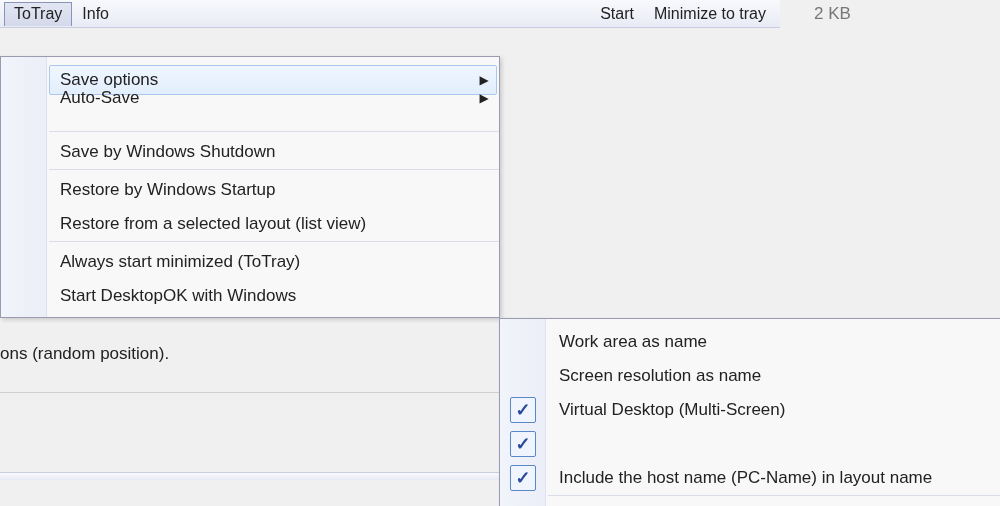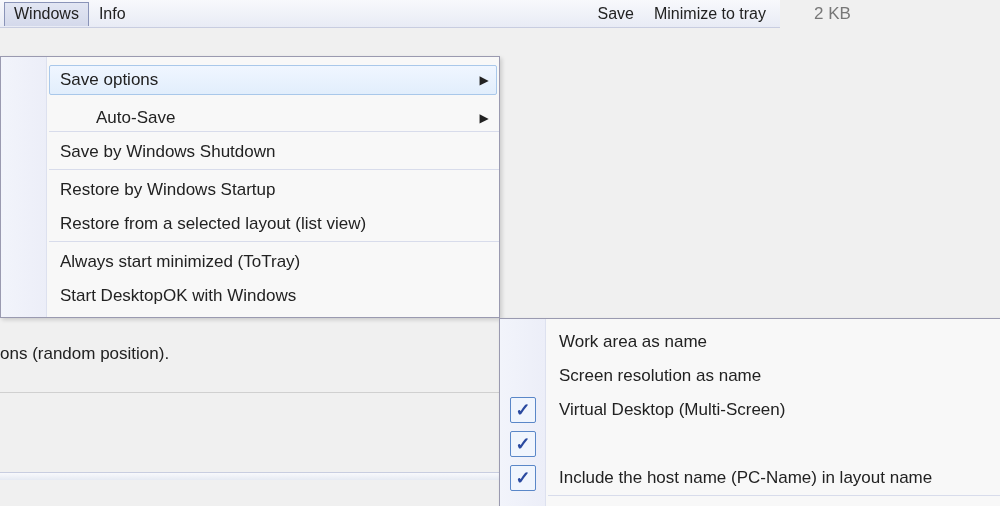--- a/index.html
+++ b/index.html
@@ -157,44 +157,44 @@
       bottom: 0;
       width: 46px;
       background: linear-gradient(to right, #f2f4fb, #eceef8);
       border-right: 1px solid #dde1ef;
     }
   </style>
 </head>
 <body>
 
 <div class="menubar">
-  <div class="menubar-item pressed">Windows</div>
+  <div class="menubar-item pressed">ToTray</div>
   <div class="menubar-item">Info</div>
   <div class="menubar-spacer"></div>
-  <div class="menubar-item">Save</div>
+  <div class="menubar-item">Start</div>
   <div class="menubar-item">Minimize to tray</div>
 </div>
 
 <div class="file-size-area">2 KB</div>
 
 <div class="bg-highlight"></div>
 <div class="background-text">ons (random position).</div>
 <div class="bg-divider"></div>
 <div class="bg-bottom-bar"></div>
 
 <div class="menu-panel menu-left panel" id="left-menu" style="height: 262px;">
   <div class="strip"></div>
 <div class="menu-row highlighted" style="position: absolute; left: 0px; right: 0px; top: 6px;">
       <div class="checkbox-slot"></div>
       <div class="label-wrap">
         <div class="label">Save options</div>
         <div class="arrow">▶</div>
       </div>
     </div>
-    <div class="menu-row" style="position: absolute; left: 0px; right: 0px; top: 44px; padding-left: 36px;">
+    <div class="menu-row" style="position: absolute; left: 0px; right: 0px; top: 24px;">
       <div class="checkbox-slot"></div>
       <div class="label-wrap">
         <div class="label">Auto-Save</div>
         <div class="arrow">▶</div>
       </div>
     </div>
     <div class="menu-sep" style="position: absolute; left: 0px; right: 0px; top: 74px;"></div>
     <div class="menu-row" style="position: absolute; left: 0px; right: 0px; top: 78px;">
       <div class="checkbox-slot"></div>
       <div class="label-wrap">

